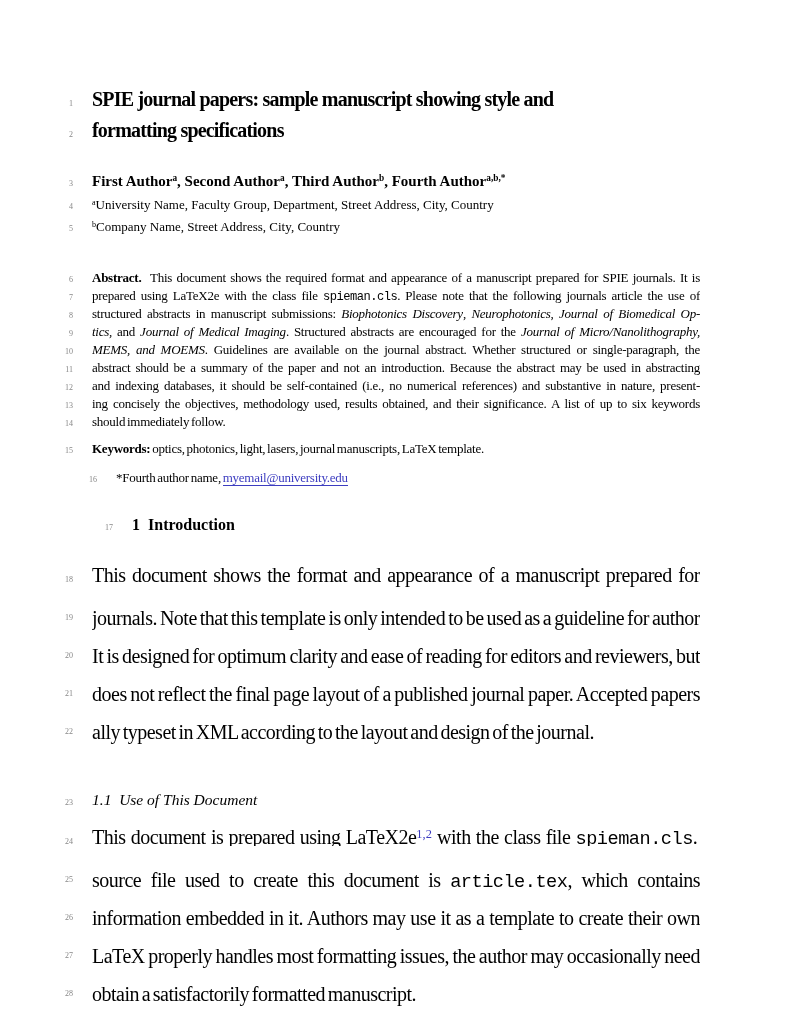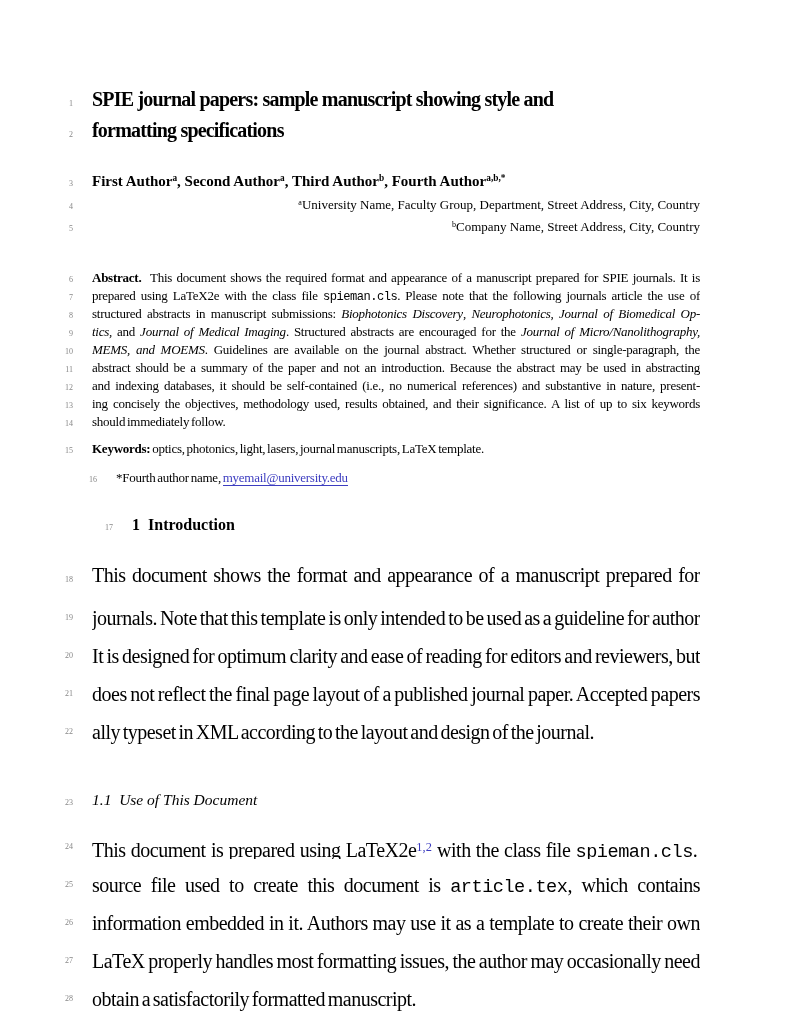--- a/index.html
+++ b/index.html
@@ -27,41 +27,41 @@
   .content { flex: none; width: 608px; margin-left: 19px; }
   .just { text-align: justify; text-align-last: justify; overflow: hidden; }
 
   .t1, .t2 { line-height: 27px; }
   .t1 .content, .t2 .content { font-size: 20px; font-weight: bold; letter-spacing: -0.8px; }
 
   .authors { line-height: 20px; margin-top: 20px; }
   .authors .content { font-size: 15px; }
 
   .affil { line-height: 18px; }
-  .affil .content { font-size: 13px; text-align: right; }
+  .affil .content { font-size: 13px; }
 
   .abs, .kw, .fn { line-height: 16px; }
   .abs .content, .kw .content, .fn .content { font-size: 13px; letter-spacing: -0.25px; word-spacing: -1.2px; }
   .abs .content { max-height: 16px; }
   .affil + .abs { margin-top: 32px; }
   .abs + .kw { margin-top: 9px; }
   .kw + .fn { margin-top: 11px; padding-left: 24px; }
 
   .sec { line-height: 22px; }
   .fn + .sec { margin-top: 26px; padding-left: 40px; }
   .sec .content { font-size: 16px; font-weight: bold; }
 
   .body { line-height: 24px; }
   .sec + .body { margin-top: 24px; }
   .body + .body { margin-top: 14px; align-items: center; }
   .body .content { font-size: 20px; letter-spacing: -0.5px; word-spacing: -1.8px; max-height: 24px; }
 
   .subsec { line-height: 22px; }
   .body + .subsec { margin-top: 45px; }
-  .subsec + .body { margin-top: 21px; align-items: flex-end; }
+  .subsec + .body { margin-top: 8px; }
   .subsec .content { font-size: 15.5px; font-style: italic; }
 
   .sb { font-weight: bold; }
   .si { font-style: italic; }
   .sm { font-family: "Liberation Mono", "DejaVu Sans Mono", monospace; font-size: 0.93em; letter-spacing: -0.5px; }
   .ssup { font-size: 0.62em; vertical-align: 0.5em; letter-spacing: 0; word-spacing: 0; }
   .slink { color: var(--link-color, #3c3cc0); }
   .ul { border-bottom: 1px solid var(--link-color, #3c3cc0); cursor: pointer; }
 </style>
 </head>

